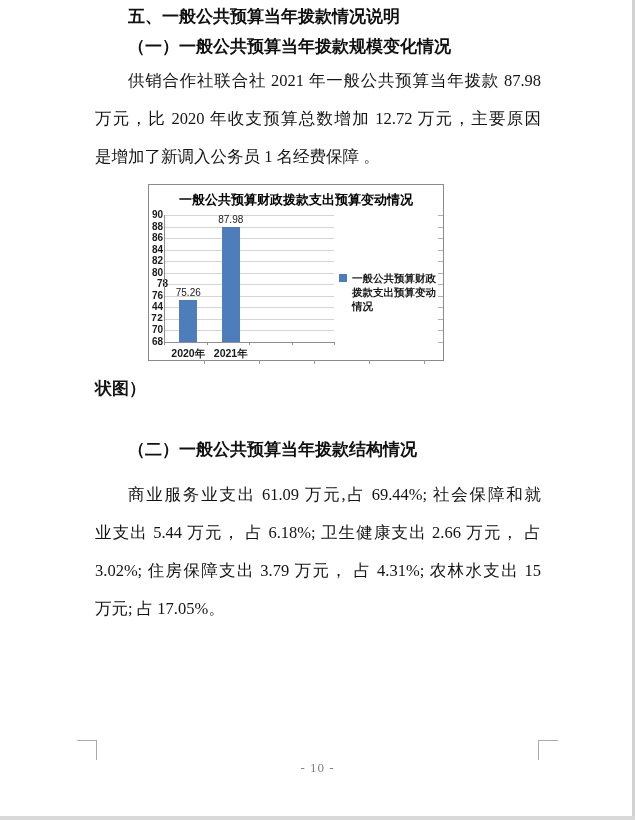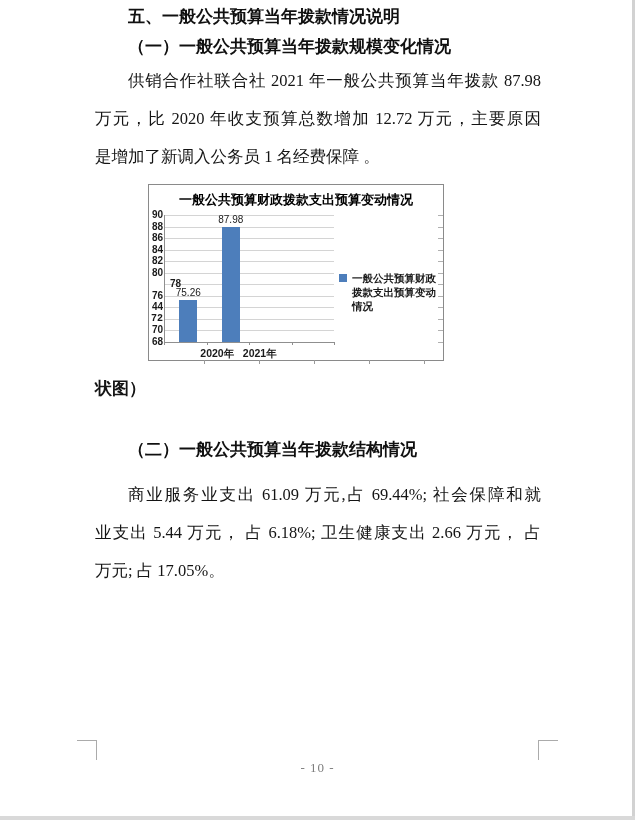--- a/index.html
+++ b/index.html
@@ -27,21 +27,21 @@
   .axis-y { position:absolute; width:1px; background:#8f8f8f; }
   .ytick-label { position:absolute; width:13px; text-align:right; font-size:10px;
                  font-weight:bold; color:#1a1a1a; line-height:10px; }
   .cat-tick { position:absolute; width:1px; height:3px; background:#8f8f8f; }
   .right-tick { position:absolute; width:5px; height:1px; background:#b0b0b0; }
   .frame-tick { position:absolute; width:1px; height:4px; background:#9a9a9a; }
   .bar { position:absolute; width:18px; }
   .bar-label { position:absolute; width:44px; text-align:center; font-size:10px;
                font-weight:normal; color:#1a1a1a; }
   .cat-label { position:absolute; width:48px; text-align:center; font-size:10.5px;
-               font-weight:bold; color:#1a1a1a;margin-left:29px; }
+               font-weight:bold; color:#1a1a1a; }
   .legend { position:absolute; left:190px; top:86px; width:102px; }
   .legend-marker { position:absolute; left:0; top:3px; width:8px; height:8px; }
   .legend-text { margin-left:13px; font-size:10.5px; font-weight:bold; line-height:14px;
                  color:#1a1a1a; }
 
   
   .crop-mark { position:absolute; }
   .crop-h { position:absolute; height:1px; background:#ababab; }
   .crop-v { position:absolute; width:1px; background:#ababab; }
   .page-number { position:absolute; left:0; right:0; top:760px; text-align:center;
@@ -77,21 +77,21 @@
       <div class="gridline" style="left: 15px; top: 64.6364px; width: 170px;"></div>
       <div class="ytick-label" style="left: 1px; top: 59.6364px;">84</div>
       <div class="right-tick" style="right: 0px; top: 64.6364px;"></div>
       <div class="gridline" style="left: 15px; top: 76.1818px; width: 170px;"></div>
       <div class="ytick-label" style="left: 1px; top: 71.1818px;">82</div>
       <div class="right-tick" style="right: 0px; top: 76.1818px;"></div>
       <div class="gridline" style="left: 15px; top: 87.7273px; width: 170px;"></div>
       <div class="ytick-label" style="left: 1px; top: 82.7273px;">80</div>
       <div class="right-tick" style="right: 0px; top: 87.7273px;"></div>
       <div class="gridline" style="left: 15px; top: 99.2727px; width: 170px;"></div>
-      <div class="ytick-label" style="left: 19px; top: 94.2727px;">78</div>
+      <div class="ytick-label" style="left: 6px; top: 94.2727px;">78</div>
       <div class="right-tick" style="right: 0px; top: 99.2727px;"></div>
       <div class="gridline" style="left: 15px; top: 110.818px; width: 170px;"></div>
       <div class="ytick-label" style="left: 1px; top: 105.818px;">76</div>
       <div class="right-tick" style="right: 0px; top: 110.818px;"></div>
       <div class="gridline" style="left: 15px; top: 122.364px; width: 170px;"></div>
       <div class="ytick-label" style="left: 1px; top: 117.364px;">44</div>
       <div class="right-tick" style="right: 0px; top: 122.364px;"></div>
       <div class="gridline" style="left: 15px; top: 133.909px; width: 170px;"></div>
       <div class="ytick-label" style="left: 1px; top: 128.909px; font-family: Liberation Mono, monospace;">72</div>
       <div class="right-tick" style="right: 0px; top: 133.909px;"></div>
@@ -127,20 +127,21 @@
 
 <div class="para caption" style="top:370px">
   <div class="doc-line">状图）</div>
 </div>
 
 <div class="heading" style="top:438px">（二）一般公共预算当年拨款结构情况</div>
 
 <div class="para" style="top:476px">
   <div class="doc-line just indent">商业服务业支出 61.09 万元,占 69.44%; 社会保障和就</div>
   <div class="doc-line just">业支出 5.44 万元， 占 6.18%; 卫生健康支出 2.66 万元， 占</div>
+  <div class="doc-line just">3.02%; 住房保障支出 3.79 万元， 占 4.31%; 农林水支出 15</div>
   <div class="doc-line">万元; 占 17.05%。</div>
 </div>
 
 <div class="crop-mark">
   <div class="crop-h" style="left:77px; top:740px; width:20px;"></div>
   <div class="crop-v" style="left:96px; top:740px; height:20px;"></div>
 </div>
 <div class="crop-mark">
   <div class="crop-h" style="left:538px; top:740px; width:20px;"></div>
   <div class="crop-v" style="left:538px; top:740px; height:20px;"></div>

